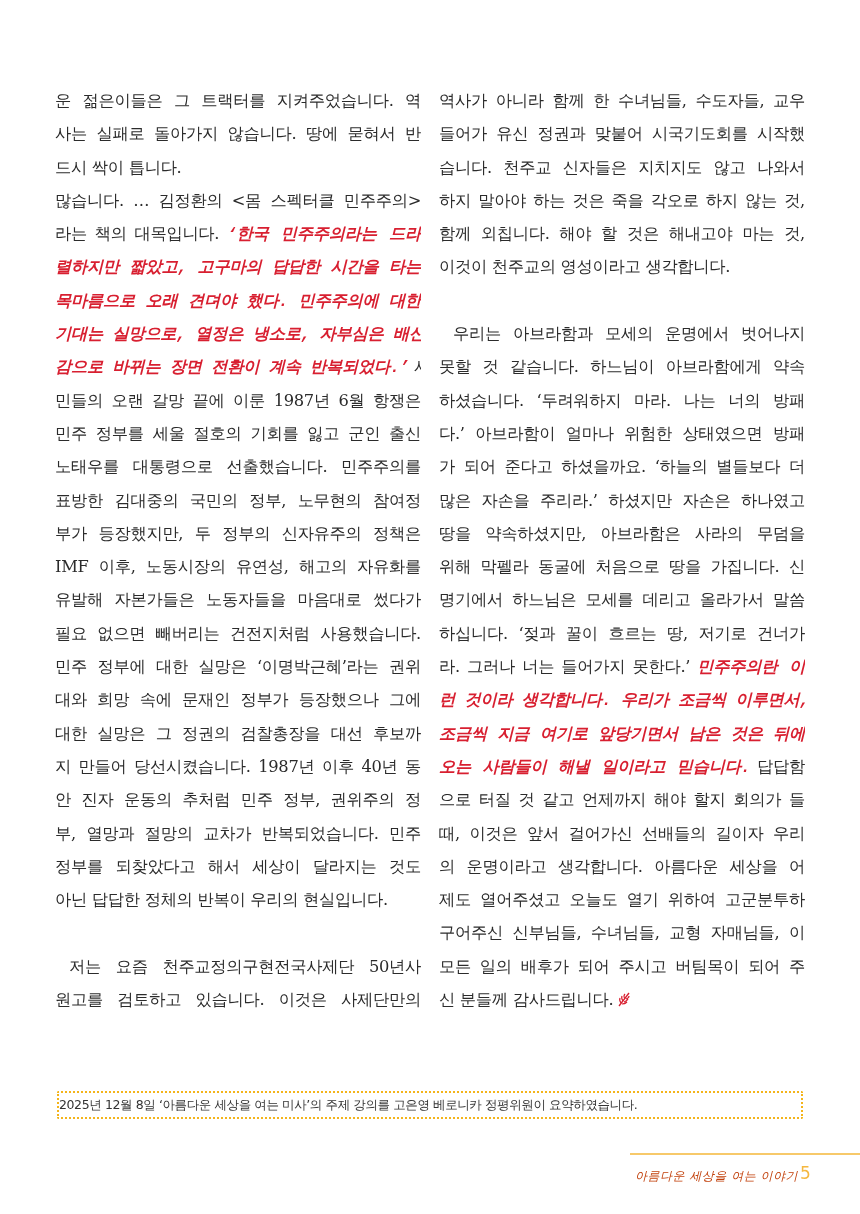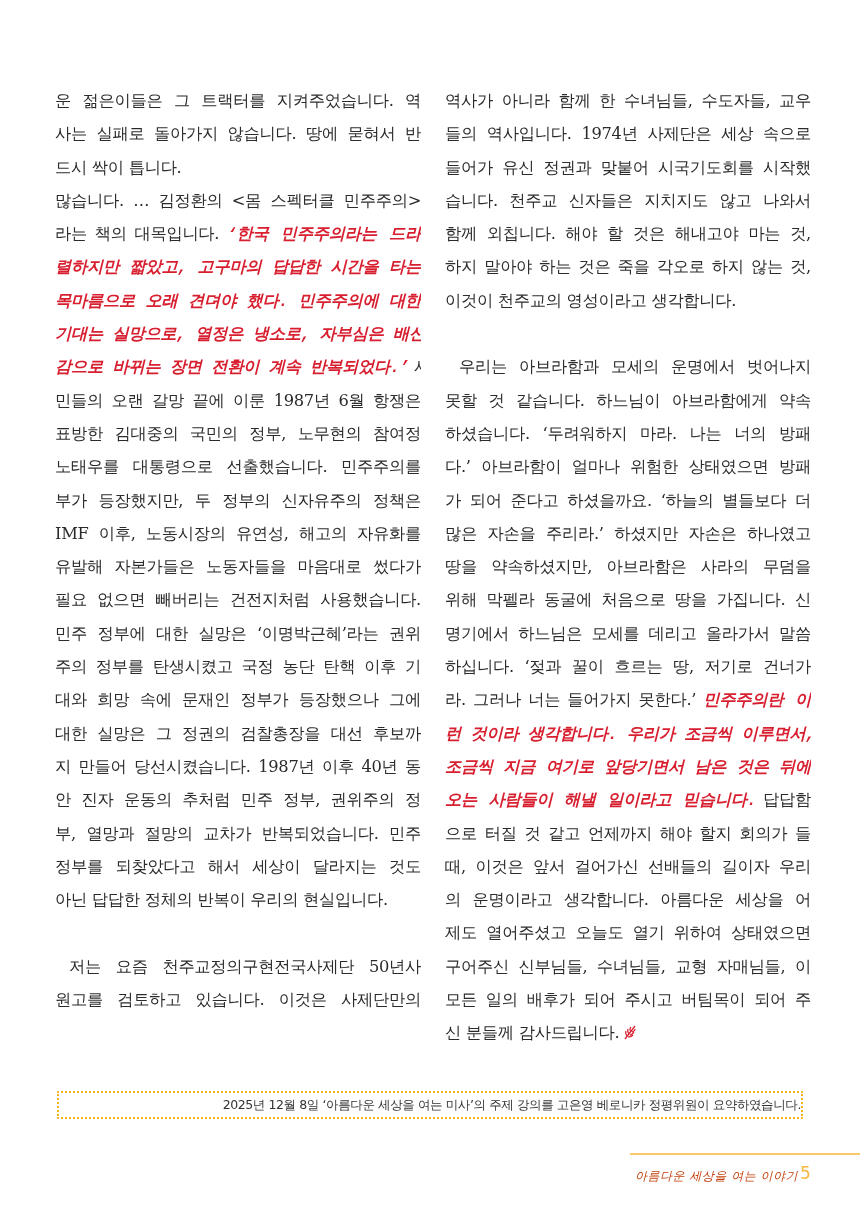--- a/index.html
+++ b/index.html
@@ -1,97 +1,96 @@
 <!DOCTYPE html>
 <html><head>
 <meta charset="utf-8">
 <style>
   html, body { margin: 0; padding: 0; background: #ffffff; }
   body { width: 860px; height: 1214px; position: relative; overflow: hidden;
          font-family: "DejaVu Serif", "Liberation Serif", serif; color: #2b2b2b; }
   .col { position: absolute; top: 84px; width: 366px; }
   .col.left { left: 55px; }
-  .col.right { left: 439px; margin-left: 6px; }
+  .col.right { left: 439px; }
   .line { height: 33.3px; line-height: 33.3px; font-size: 16.3px; white-space: nowrap;
           text-align: justify; text-align-last: justify; overflow: hidden; letter-spacing: -0.3px; }
   .line.last { text-align-last: left; }
   .line.indent { padding-left: 14px; }
   .line.blank { height: 33.3px; }
   .red { color: #d81f30; font-style: italic; font-weight: bold; font-family: Liberation Mono, monospace; }
   .leaf { display: inline-block; width: 14px; height: 16px; vertical-align: -2px; margin-left: 4px; }
   .note-box { position: absolute; left: 57px; top: 1091px; width: 746px; height: 28px;
               border: 2px dotted #f4b41a; box-sizing: border-box; border-radius: 2px;
               font-family: "DejaVu Sans", "Liberation Sans", sans-serif; font-size: 12.5px;
-              color: #333; line-height: 24px; text-align: right; letter-spacing: -0.4px; }
+              color: #333; line-height: 24px; text-align: left; letter-spacing: -0.4px; }
   .footer-line { position: absolute; left: 630px; top: 1153px; width: 230px; height: 2px; background: #f7c96a; }
   .footer-title { position: absolute; left: 635px; top: 1168px; font-family: "DejaVu Sans", "Liberation Sans", sans-serif;
                   font-size: 12px; color: #c2410c; letter-spacing: 0.5px; font-style: italic; }
   .footer-page { position: absolute; left: 800px; top: 1163px; font-family: "DejaVu Sans", "Liberation Sans", sans-serif;
                  font-size: 17px; color: #f5b840; }
 </style>
 </head>
 <body>
 
 <div class="col left" id="colLeft">
     <div class="line"><span>운 젊은이들은 그 트랙터를 지켜주었습니다. 역</span></div>
     <div class="line"><span>사는 실패로 돌아가지 않습니다. 땅에 묻혀서 반</span></div>
     <div class="line last"><span>드시 싹이 틉니다.</span></div>
     <div class="line"><span>많습니다. … 김정환의 &lt;몸 스펙터클 민주주의&gt;</span></div>
     <div class="line"><span>라는 책의 대목입니다. </span><span class="red">‘한국 민주주의라는 드라</span></div>
     <div class="line"><span class="red">렬하지만 짧았고, 고구마의 답답한 시간을 타는</span></div>
     <div class="line"><span class="red">목마름으로 오래 견뎌야 했다. 민주주의에 대한</span></div>
     <div class="line"><span class="red">기대는 실망으로, 열정은 냉소로, 자부심은 배신</span></div>
     <div class="line"><span class="red">감으로 바뀌는 장면 전환이 계속 반복되었다.’</span><span> 시</span></div>
     <div class="line"><span>민들의 오랜 갈망 끝에 이룬 1987년 6월 항쟁은</span></div>
+    <div class="line"><span>민주 정부를 세울 절호의 기회를 잃고 군인 출신</span></div>
+    <div class="line"><span>노태우를 대통령으로 선출했습니다. 민주주의를</span></div>
     <div class="line"><span>표방한 김대중의 국민의 정부, 노무현의 참여정</span></div>
-    <div class="line"><span>노태우를 대통령으로 선출했습니다. 민주주의를</span></div>
     <div class="line"><span>부가 등장했지만, 두 정부의 신자유주의 정책은</span></div>
     <div class="line"><span>IMF 이후, 노동시장의 유연성, 해고의 자유화를</span></div>
     <div class="line"><span>유발해 자본가들은 노동자들을 마음대로 썼다가</span></div>
     <div class="line"><span>필요 없으면 빼버리는 건전지처럼 사용했습니다.</span></div>
     <div class="line"><span>민주 정부에 대한 실망은 ‘이명박근혜’라는 권위</span></div>
-    <div class="line"><span>주의 정부를 탄생시켰고 국정 농단 탄핵 이후 기</span></div>
     <div class="line"><span>대와 희망 속에 문재인 정부가 등장했으나 그에</span></div>
     <div class="line"><span>대한 실망은 그 정권의 검찰총장을 대선 후보까</span></div>
     <div class="line"><span>지 만들어 당선시켰습니다. 1987년 이후 40년 동</span></div>
     <div class="line"><span>안 진자 운동의 추처럼 민주 정부, 권위주의 정</span></div>
     <div class="line"><span>부, 열망과 절망의 교차가 반복되었습니다. 민주</span></div>
     <div class="line"><span>정부를 되찾았다고 해서 세상이 달라지는 것도</span></div>
     <div class="line last"><span>아닌 답답한 정체의 반복이 우리의 현실입니다.</span></div>
     <div class="line blank"></div>
     <div class="line indent"><span>저는 요즘 천주교정의구현전국사제단 50년사</span></div>
     <div class="line"><span>원고를 검토하고 있습니다. 이것은 사제단만의</span></div>
   </div>
 <div class="col right" id="colRight">
     <div class="line"><span>역사가 아니라 함께 한 수녀님들, 수도자들, 교우</span></div>
-    <div class="line"><span>들의 역사입니다. 1974년 사제단은 세상 속으로</span></div>
     <div class="line"><span>들어가 유신 정권과 맞붙어 시국기도회를 시작했</span></div>
     <div class="line"><span>습니다. 천주교 신자들은 지치지도 않고 나와서</span></div>
+    <div class="line"><span>하지 말아야 하는 것은 죽을 각오로 하지 않는 것,</span></div>
     <div class="line"><span>함께 외칩니다. 해야 할 것은 해내고야 마는 것,</span></div>
-    <div class="line"><span>하지 말아야 하는 것은 죽을 각오로 하지 않는 것,</span></div>
     <div class="line last"><span>이것이 천주교의 영성이라고 생각합니다.</span></div>
     <div class="line blank"></div>
     <div class="line indent"><span>우리는 아브라함과 모세의 운명에서 벗어나지</span></div>
     <div class="line"><span>못할 것 같습니다. 하느님이 아브라함에게 약속</span></div>
     <div class="line"><span>하셨습니다. ‘두려워하지 마라. 나는 너의 방패</span></div>
     <div class="line"><span>다.’ 아브라함이 얼마나 위험한 상태였으면 방패</span></div>
     <div class="line"><span>가 되어 준다고 하셨을까요. ‘하늘의 별들보다 더</span></div>
     <div class="line"><span>많은 자손을 주리라.’ 하셨지만 자손은 하나였고</span></div>
     <div class="line"><span>땅을 약속하셨지만, 아브라함은 사라의 무덤을</span></div>
     <div class="line"><span>위해 막펠라 동굴에 처음으로 땅을 가집니다. 신</span></div>
     <div class="line"><span>명기에서 하느님은 모세를 데리고 올라가서 말씀</span></div>
     <div class="line"><span>하십니다. ‘젖과 꿀이 흐르는 땅, 저기로 건너가</span></div>
     <div class="line"><span>라. 그러나 너는 들어가지 못한다.’ </span><span class="red">민주주의란 이</span></div>
     <div class="line"><span class="red">런 것이라 생각합니다. 우리가 조금씩 이루면서,</span></div>
     <div class="line"><span class="red">조금씩 지금 여기로 앞당기면서 남은 것은 뒤에</span></div>
     <div class="line"><span class="red">오는 사람들이 해낼 일이라고 믿습니다.</span><span>  답답함</span></div>
     <div class="line"><span>으로 터질 것 같고 언제까지 해야 할지 회의가 들</span></div>
     <div class="line"><span>때, 이것은 앞서 걸어가신 선배들의 길이자 우리</span></div>
     <div class="line"><span>의 운명이라고 생각합니다. 아름다운 세상을 어</span></div>
-    <div class="line"><span>제도 열어주셨고 오늘도 열기 위하여 상태였으면</span></div>
+    <div class="line"><span>제도 열어주셨고 오늘도 열기 위하여 고군분투하</span></div>
     <div class="line"><span>구어주신 신부님들, 수녀님들, 교형 자매님들, 이</span></div>
     <div class="line"><span>모든 일의 배후가 되어 주시고 버팀목이 되어 주</span></div>
     <div class="line last"><span>신 분들께 감사드립니다.</span><span class="leaf"><svg width="14" height="16" viewBox="0 0 14 16">
           <path d="M2 15 L12 2" stroke="#d81f30" stroke-width="1.3" fill="none"></path>
           <path d="M4 12 Q2 9 3 7 M6 10 Q4 7 5 5 M8 8 Q6 5 8 3 M5 13 Q8 13 10 11 M7 11 Q10 10 11 8 M9 8 Q12 7 12 5" stroke="#d81f30" stroke-width="1.2" fill="none"></path>
         </svg></span></div>
   </div>
 
 <div class="note-box">
   <span>2025년 12월 8일 ‘아름다운 세상을 여는 미사’의 주제 강의를 고은영 베로니카 정평위원이 요약하였습니다.</span>

